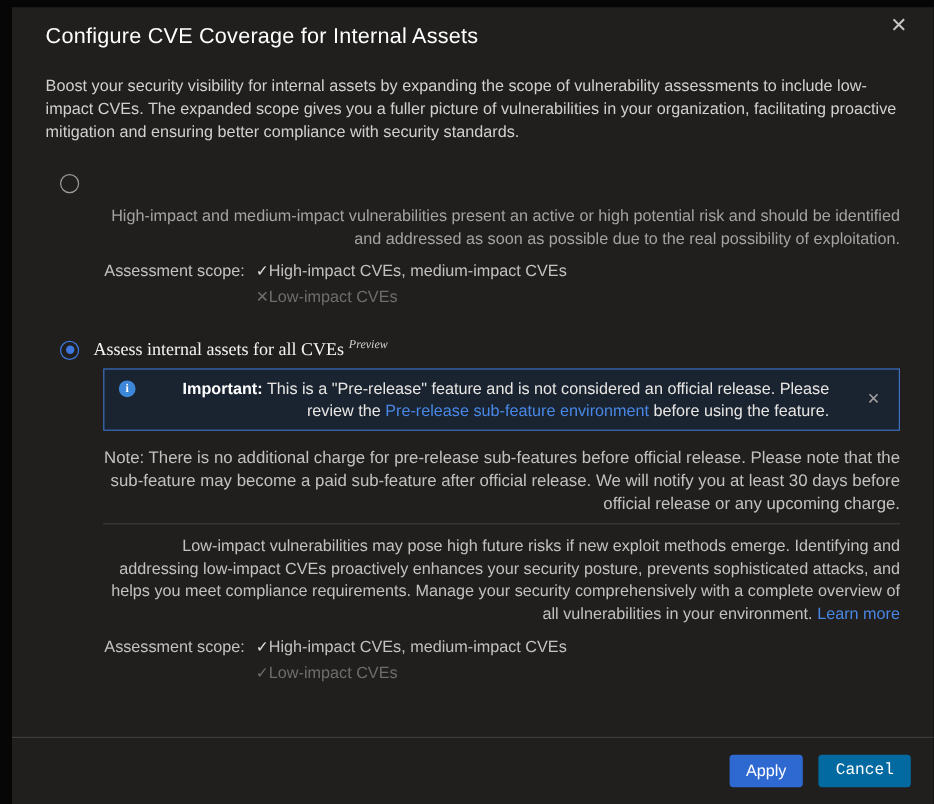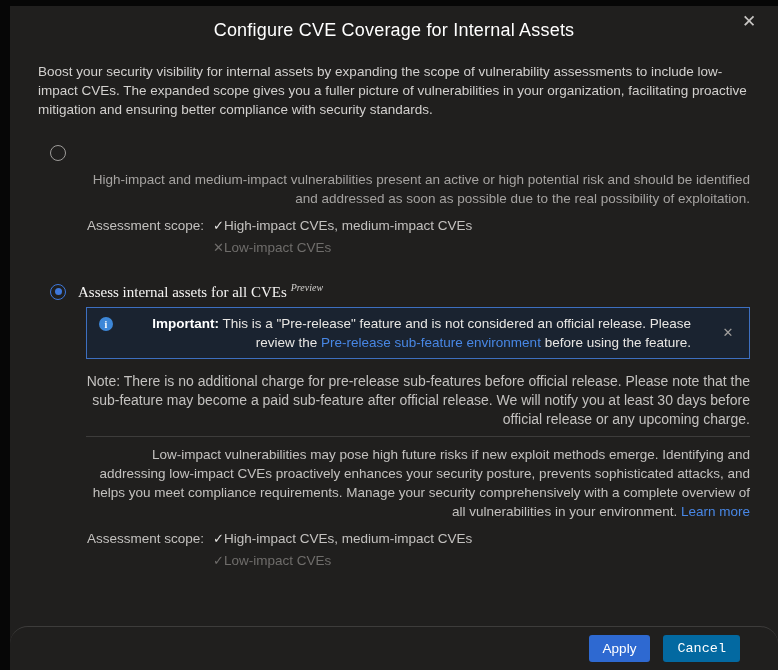--- a/index.html
+++ b/index.html
@@ -7,21 +7,21 @@
   body { font-family:"Liberation Sans", sans-serif; }
 
   .dialog {
     position:absolute; left:10px; top:6px; right:0; bottom:0;
     background:#201f1e; color:#d6d4d2;
   }
   .content { padding:0 28px; }
 
   
   .header { position:relative; padding-top:14px; }
-  .title { font-size:18px; font-weight:400; color:#ffffff; letter-spacing:.2px;text-align:center; }
+  .title { font-size:18px; font-weight:400; color:#ffffff; letter-spacing:.2px; }
   .close-btn {
     position:absolute; top:0px; right:-14px; width:30px; height:30px;
     display:flex; align-items:center; justify-content:center;
     color:#c8c6c4; font-size:17px; font-weight:300; cursor:pointer;
   }
 
   .intro { margin-top:21px; font-size:13.5px; line-height:19px; color:#d2d0ce; max-width:724px; }
 
   
   .option-head { display:flex; align-items:center; margin-top:26px; }
@@ -66,24 +66,24 @@
     color:#a19f9d; font-size:13px; cursor:pointer; margin-top:7px;
   }
   a.link { color:#4887e5; text-decoration:none; cursor:pointer; }
 
   .note { margin-top:13px; font-size:14px; line-height:19px; color:#c3c1bf; max-width:676px; }
   .divider { margin-top:7px; border-top:1px solid #3d3c3b; max-width:676px; }
   .details { margin-top:8px; font-size:13.5px; line-height:19px; color:#c3c1bf; max-width:676px; }
 
   
   .footer {
-    position:absolute; left:0; right:0; bottom:0; height:44px;
+    position:absolute; left:0; right:0; bottom:0; height:56px;
     border-top:1px solid #3d3c3b;
     display:flex; align-items:center; justify-content:flex-end;
-    padding-right:38px; gap:13px;border-radius:18px;
+    padding-right:19px; gap:13px;
   }
   .btn {
     font-family:"Liberation Sans", sans-serif; font-size:13.5px; color:#ffffff;
     border:none; border-radius:3px; padding:6px 14px; cursor:pointer; min-width:53px;
   }
   .btn-primary { background:#2e69d1; }
   .btn-secondary { background:#0369a1;font-family:Liberation Mono, monospace; }
 </style>
 </head>
 <body>

